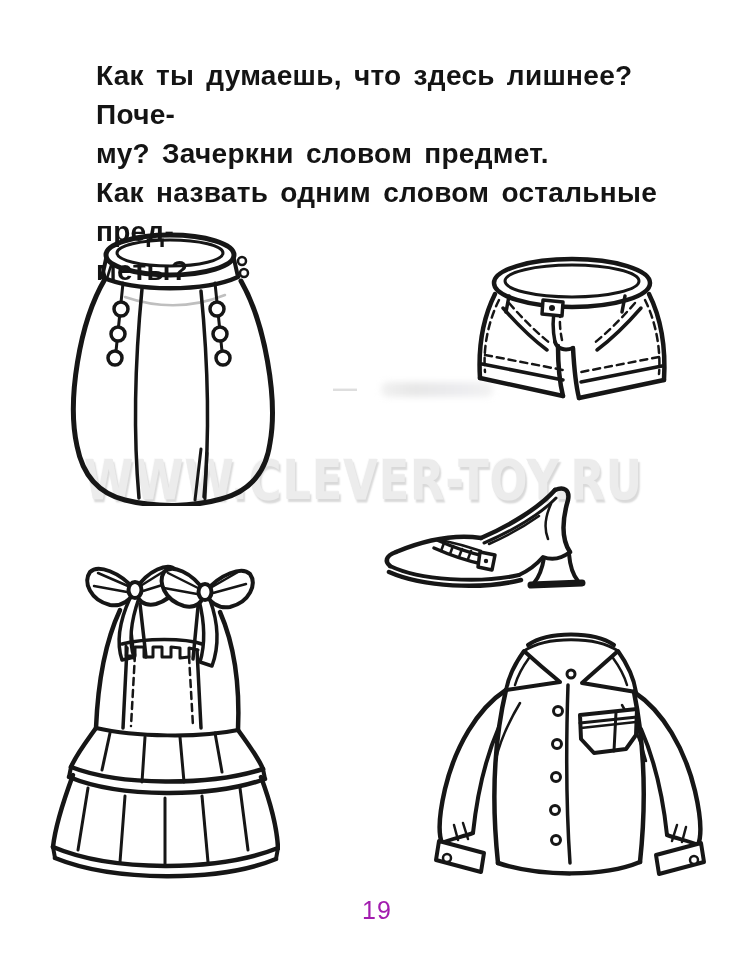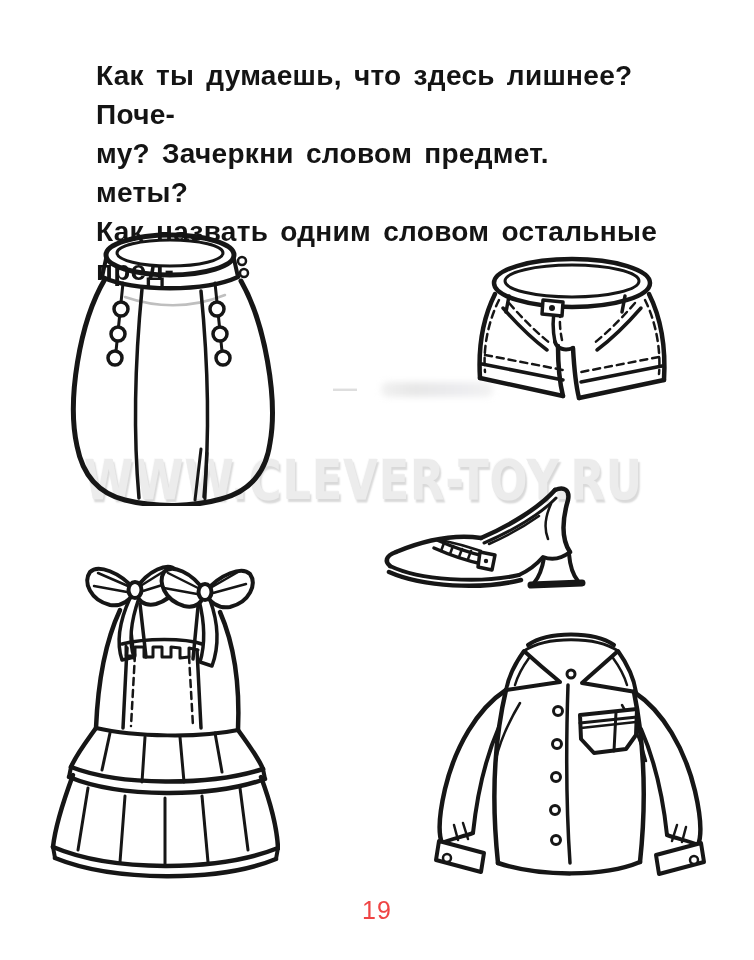--- a/index.html
+++ b/index.html
@@ -47,33 +47,33 @@
   .fig-dress {left:50px; top:560px; width:230px; height:325px;}
   .fig-shirt {left:432px;top:627px; width:278px; height:264px;}
   
   .s{fill:none;stroke:#161616;stroke-linecap:round;stroke-linejoin:round;}
   .fw{fill:#ffffff;stroke:#161616;stroke-linecap:round;stroke-linejoin:round;}
   .lt{fill:none;stroke:#bfbfbf;stroke-linecap:round;}
   .dash{stroke-dasharray:7 5;}
   
   .pagenum{
     position:absolute;left:0;right:0;top:896px;text-align:center;
-    font-size:25px;font-weight:400;color:#ef4444;letter-spacing:1px;z-index:3;
+    font-size:25px;font-weight:400;color:#a21caf;letter-spacing:1px;z-index:3;
   }
 </style>
 </head>
 <body>
 
 <div class="page">
 
   <div class="instructions">
     <div>Как ты думаешь, что здесь лишнее? Поче-</div>
     <div>му? Зачеркни словом предмет.</div>
+    <div>Как назвать одним словом остальные пред-</div>
     <div>меты?</div>
-    <div>Как назвать одним словом остальные пред-</div>
   </div>
 
   <div class="showthrough">
     <span>—</span>
     <span class="smudge"></span>
   </div>
 
   <div class="watermark">WWW.CLEVER-TOY.RU</div>
 
   <div class="fig fig-skirt">

